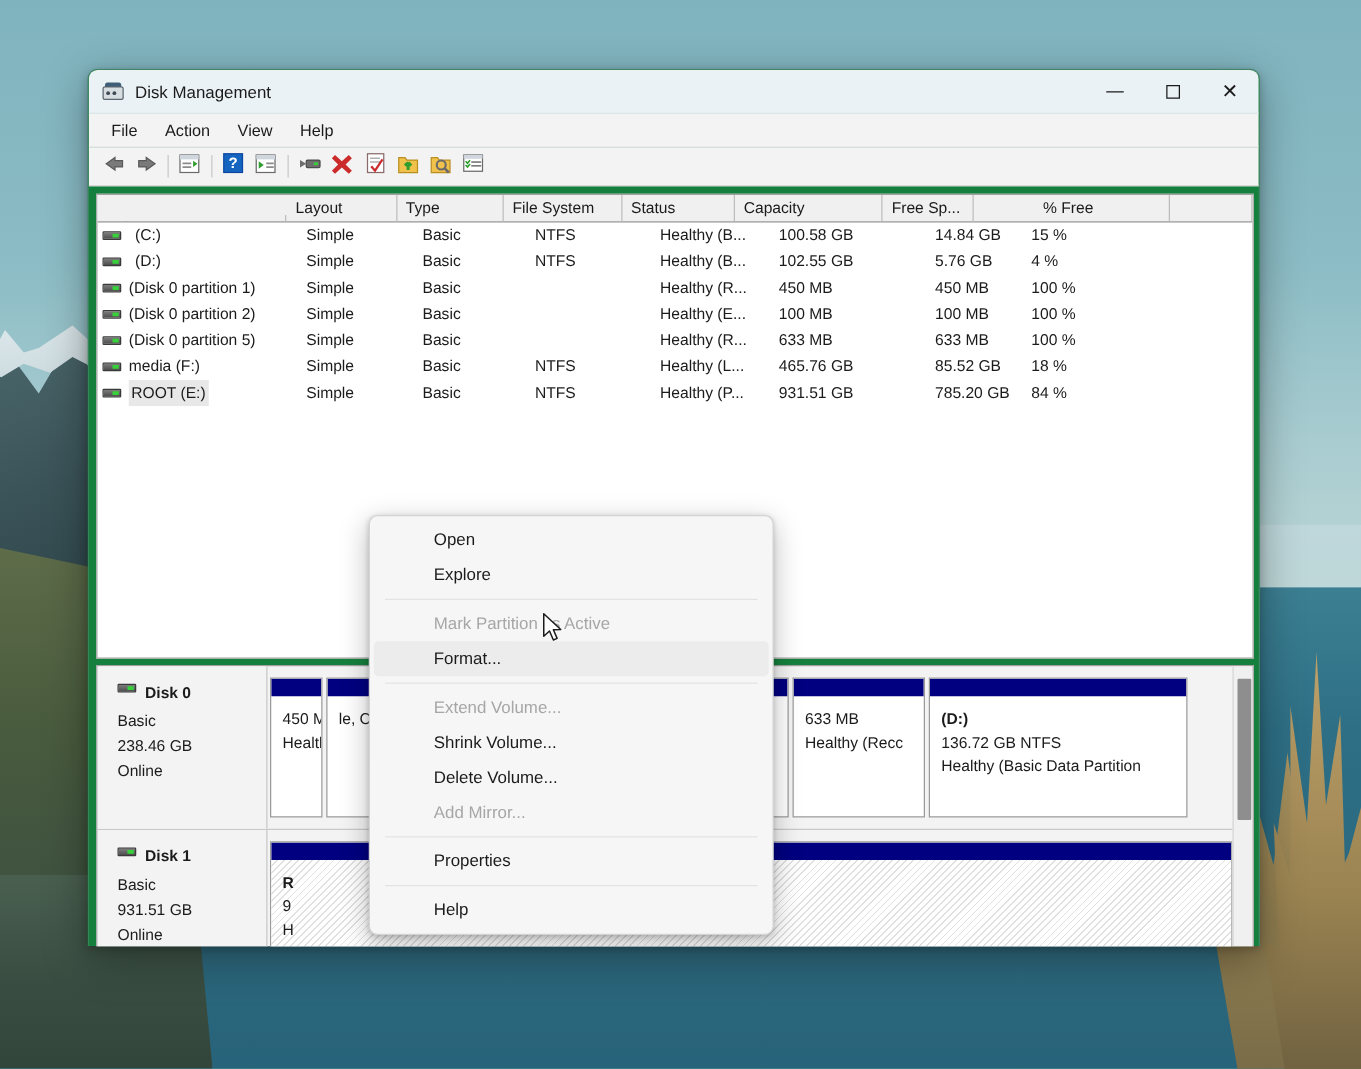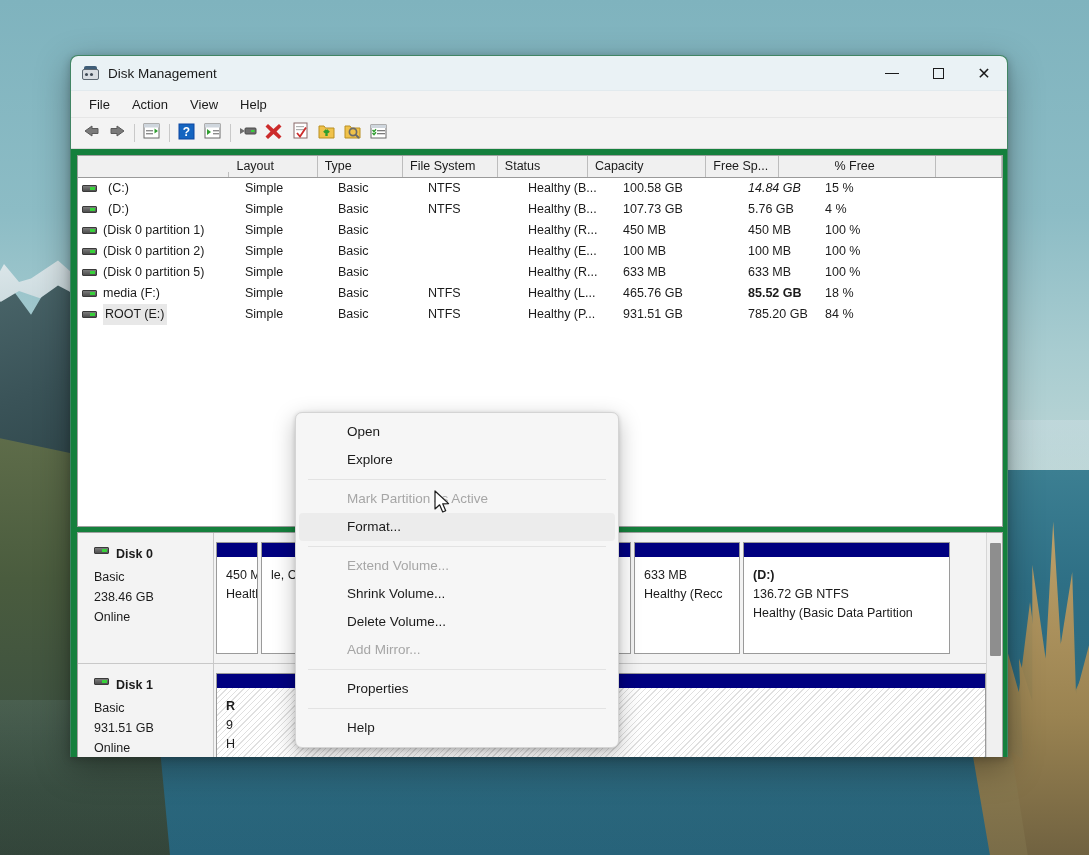--- a/index.html
+++ b/index.html
@@ -342,33 +342,33 @@
         <div class="lp-row">
           <div class="lp-c vol" style="width: 160px;">
             <span class="drv-icon" style="margin-left: 0px;"></span>
             <span class="vol-label" style="margin-left: 5px;">(C:)</span>
           </div>
           <div class="lp-c" style="width: 93px;">Simple</div>
           <div class="lp-c" style="width: 90px;">Basic</div>
           <div class="lp-c" style="width: 100px;">NTFS</div>
           <div class="lp-c" style="width: 95px;">Healthy (B...</div>
           <div class="lp-c" style="width: 125px;">100.58 GB</div>
-          <div class="lp-c" style="width: 77px; font-style: italic;">14.84 GB</div>
+          <div class="lp-c" style="width: 77px;">14.84 GB</div>
           <div class="lp-c" style="width: 115px;">15 %</div>
         </div>
         <div class="lp-row">
           <div class="lp-c vol" style="width: 160px;">
             <span class="drv-icon" style="margin-left: 0px;"></span>
             <span class="vol-label" style="margin-left: 5px;">(D:)</span>
           </div>
           <div class="lp-c" style="width: 93px;">Simple</div>
           <div class="lp-c" style="width: 90px;">Basic</div>
           <div class="lp-c" style="width: 100px;">NTFS</div>
           <div class="lp-c" style="width: 95px;">Healthy (B...</div>
-          <div class="lp-c" style="width: 125px;">107.73 GB</div>
+          <div class="lp-c" style="width: 125px;">102.55 GB</div>
           <div class="lp-c" style="width: 77px;">5.76 GB</div>
           <div class="lp-c" style="width: 115px;">4 %</div>
         </div>
         <div class="lp-row">
           <div class="lp-c vol" style="width: 160px;">
             <span class="drv-icon"></span>
             <span class="vol-label">(Disk 0 partition 1)</span>
           </div>
           <div class="lp-c" style="width: 93px;">Simple</div>
           <div class="lp-c" style="width: 90px;">Basic</div>
@@ -407,21 +407,21 @@
         <div class="lp-row">
           <div class="lp-c vol" style="width: 160px;">
             <span class="drv-icon"></span>
             <span class="vol-label">media (F:)</span>
           </div>
           <div class="lp-c" style="width: 93px;">Simple</div>
           <div class="lp-c" style="width: 90px;">Basic</div>
           <div class="lp-c" style="width: 100px;">NTFS</div>
           <div class="lp-c" style="width: 95px;">Healthy (L...</div>
           <div class="lp-c" style="width: 125px;">465.76 GB</div>
-          <div class="lp-c" style="width: 77px; font-weight: bold;">85.52 GB</div>
+          <div class="lp-c" style="width: 77px;">85.52 GB</div>
           <div class="lp-c" style="width: 115px;">18 %</div>
         </div>
         <div class="lp-row">
           <div class="lp-c vol" style="width: 160px;">
             <span class="drv-icon"></span>
             <span class="vol-label sel">ROOT (E:)</span>
           </div>
           <div class="lp-c" style="width: 93px;">Simple</div>
           <div class="lp-c" style="width: 90px;">Basic</div>
           <div class="lp-c" style="width: 100px;">NTFS</div>

